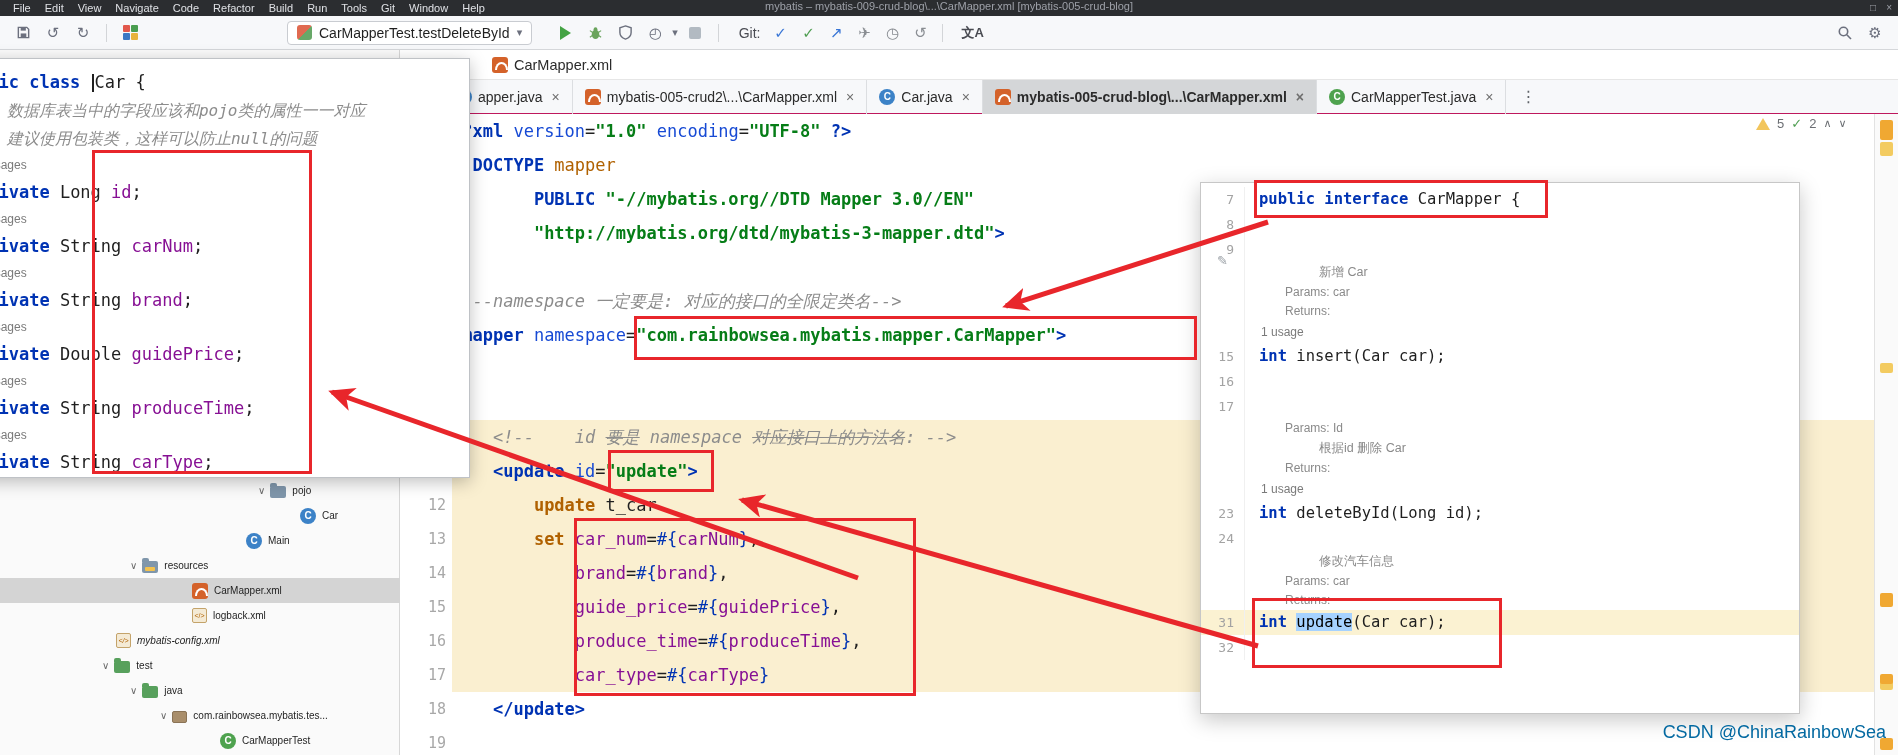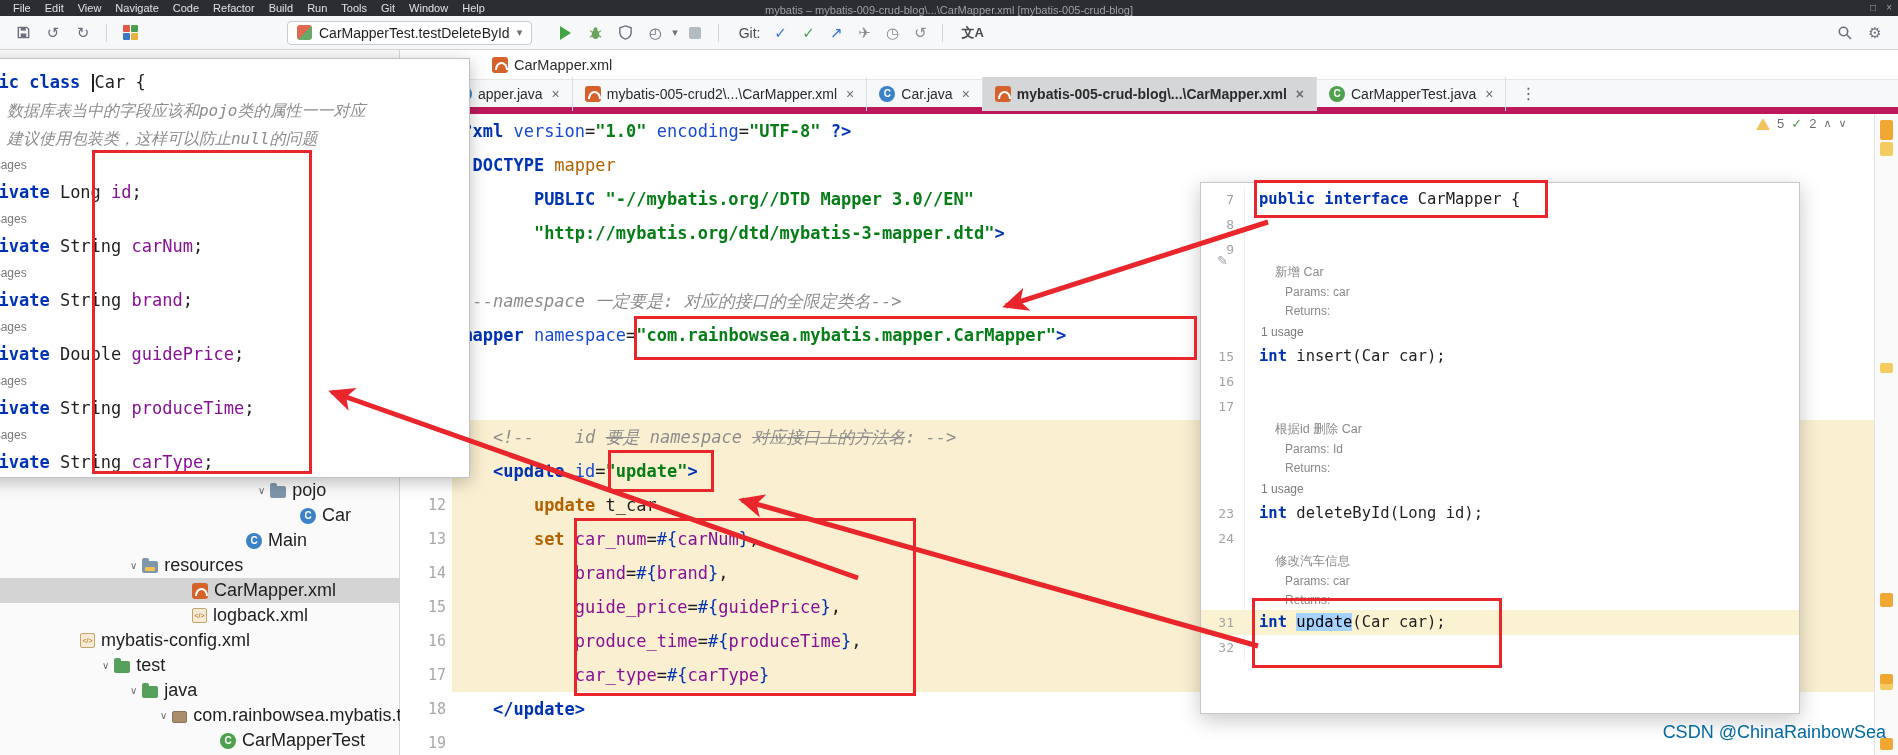--- a/index.html
+++ b/index.html
@@ -2,21 +2,21 @@
 <html><head>
 <meta charset="utf-8">
 <style>
   * { margin:0; padding:0; box-sizing:border-box; }
   html,body { width:1898px; height:755px; overflow:hidden; background:#fff;
               font-family:"Liberation Sans","DejaVu Sans",sans-serif; }
   #stage { position:relative; width:1898px; height:755px; background:#fff; }
 
   
   #menubar { position:absolute; left:0; top:0; width:1898px; height:16px; background:#2b2d30;
-             display:flex; align-items:flex-end; color:#dfe1e5; font-size:11px; z-index:5; }
+             display:flex; align-items:flex-start; color:#dfe1e5; font-size:11px; z-index:5; }
   #menu-items { display:flex; align-items:center; height:100%; padding-left:6px; }
   .menu-item { padding:0 7px; line-height:16px; }
   #win-title { position:absolute; left:50%; transform:translateX(-50%); color:#9da0a8; white-space:nowrap; }
   #win-controls { position:absolute; right:6px; top:0; display:flex; gap:10px; color:#9da0a8; font-size:10px; line-height:16px; }
 
   
   #toolbar { position:absolute; left:0; top:16px; width:1898px; height:34px; background:#f7f8fa;
              border-bottom:1px solid #d5d7da; display:flex; align-items:center; padding:0 10px; gap:4px; z-index:5; }
   .tbi { width:26px; height:26px; display:flex; align-items:center; justify-content:center; border-radius:4px; flex:none; }
   .tbi.g { font-size:15px; color:#6c707e; }
@@ -34,21 +34,21 @@
   #translate { font-size:13px; font-weight:bold; color:#494b52; margin-left:8px; }
   .tb-spacer { flex:1; }
 
   
   #project-panel { position:absolute; left:0; top:50px; width:400px; height:705px; background:#fafafa;
                    border-right:1px solid #d7d7d7; z-index:1; }
   .tree-row { position:absolute; left:0; width:400px; height:25px; overflow:hidden; }
   .tree-row.selected { background:#d4d4d4; }
   .tree-inner { display:flex; align-items:center; height:25px; white-space:nowrap; }
   .tree-chevron { color:#6b6b6b; font-size:10px; margin-right:5px; flex:none; }
-  .tree-label { font-size:18px; color:#1e1e1e; }
+  .tree-label { font-size:10px; color:#1e1e1e; }
 
   
   .ic { display:inline-block; position:relative; flex:none; margin-right:6px; }
   .ic-mybatis { width:16px; height:16px; border-radius:3px; background:#d4622a; }
   .ic-mybatis::after { content:""; position:absolute; left:3px; top:5px; width:9px; height:6px;
        border:2px solid #fff; border-bottom:none; border-radius:50% 50% 0 0 / 100% 100% 0 0; }
   .ic-java-class,.ic-test-class { width:16px; height:16px; border-radius:50%; color:#fff; font-size:10px;
        font-weight:bold; text-align:center; line-height:16px; }
   .ic-java-class { background:#3c82c7; } .ic-java-class::after { content:"C"; }
   .ic-test-class { background:#4ea24e; } .ic-test-class::after { content:"C"; }
@@ -64,21 +64,21 @@
   .ic-runcfg { width:15px; height:15px; border-radius:3px; margin-right:0;
        background:linear-gradient(135deg,#e06a50 0 50%,#68a868 50% 100%); }
 
   
   #navbar { position:absolute; left:400px; top:50px; width:1498px; height:30px; background:#fff;
             border-bottom:1px solid #e6e6e6; display:flex; align-items:center; padding-left:92px; z-index:2; }
   #navbar .file { font-size:14.5px; color:#2b2b2b; }
 
   
   #tabrow { position:absolute; left:400px; top:80px; width:1498px; height:34px; background:#f7f8fa;
-            border-bottom:7px solid #be185d; display:flex; align-items:center; padding-left:44px; z-index:2; }
+            border-bottom:1px solid #be185d; display:flex; align-items:center; padding-left:44px; z-index:2; }
   .tab { display:flex; align-items:center; height:34px; padding:0 12px; border-right:1px solid #dcdee1;
          font-size:14px; color:#2b2b2b; white-space:nowrap; }
   .tab.active { background:#d4d6d8; font-weight:600; }
   .tab-close { margin-left:9px; color:#6e6e6e; font-size:14px; }
   #tabs-more { margin-left:14px; color:#5f6368; font-size:16px; }
 
   
   #editor { position:absolute; left:400px; top:114px; width:1474px; height:641px; background:#fff; z-index:1; }
   .code-row { display:flex; height:34px; }
   .gutter { width:52px; text-align:right; padding-right:6px; color:#a8a8a8;
@@ -126,21 +126,21 @@
   #mapper-popup { position:absolute; left:1200px; top:182px; width:600px; height:532px; background:#fff;
                   border:1px solid #c7c7c7; box-shadow:0 6px 20px rgba(0,0,0,.22); z-index:35;
                   padding-top:4px; overflow:hidden; }
   .mpr { display:flex; }
   .mp-gutter { width:44px; flex:none; text-align:right; padding-right:10px; color:#a3a3a3;
                font:13px "DejaVu Sans Mono",monospace; border-right:1px solid #f0f0f0; }
   .mp-text { flex:1; padding-left:14px; white-space:pre; }
   .mpr-code,.mpr-blank { height:25px; }
   .mpr-code .mp-gutter,.mpr-blank .mp-gutter { line-height:25px; }
   .mpr-code .mp-text { font:15.5px/25px "DejaVu Sans Mono",monospace; color:#000; }
-  .mpr-doc { height:21px; } .mpr-doc .mp-text { font:12.5px/21px "Liberation Sans",sans-serif; color:#8a8a8a; padding-left:30px; }
+  .mpr-doc { height:21px;gap:44px; } .mpr-doc .mp-text { font:12.5px/21px "Liberation Sans",sans-serif; color:#8a8a8a; padding-left:30px; }
   .mpr-doc2 { height:19px; } .mpr-doc2 .mp-text { font:12px/19px "Liberation Sans",sans-serif; color:#8a8a8a; padding-left:40px; }
   .mpr-usage { height:23px; } .mpr-usage .mp-text { font:12px/23px "Liberation Sans",sans-serif; color:#7a7a7a; padding-left:16px; }
   .mpr.hl { background:#fbf2d2; }
   #popup-pencil { position:absolute; left:16px; top:70px; color:#9aa0a6; font-size:13px; }
 
   
   .rbox { position:absolute; border:3px solid #e8262b; z-index:50; pointer-events:none; }
   #arrows { position:absolute; left:0; top:0; width:1898px; height:755px; z-index:55; pointer-events:none; }
 
   
@@ -271,21 +271,21 @@
             <span class="tree-label">CarMapper.xml</span>
           </div>
         </div>
         <div class="tree-row" style="top: 553px;">
           <div class="tree-inner" style="padding-left: 192px;">
             <span class="ic ic-xml"></span>
             <span class="tree-label">logback.xml</span>
           </div>
         </div>
         <div class="tree-row" style="top: 578px;">
-          <div class="tree-inner" style="padding-left: 80px;">
+          <div class="tree-inner" style="padding-left: 116px; font-style: italic;">
             <span class="ic ic-xml"></span>
             <span class="tree-label">mybatis-config.xml</span>
           </div>
         </div>
         <div class="tree-row" style="top: 603px;">
           <div class="tree-inner" style="padding-left: 102px;">
             <span class="tree-chevron">∨</span>
             <span class="ic ic-folder-test"></span>
             <span class="tree-label">test</span>
           </div>
@@ -504,27 +504,27 @@
           <span class="mp-text"><span class="s-kw">int </span><span class="s-pl">insert</span><span class="s-pl">(Car car);</span></span>
         </div>
         <div class="mpr mpr-blank">
           <span class="mp-gutter">16</span>
           <span class="mp-text"></span>
         </div>
         <div class="mpr mpr-blank">
           <span class="mp-gutter">17</span>
           <span class="mp-text"></span>
         </div>
+        <div class="mpr mpr-doc2">
+          <span class="mp-gutter"></span>
+          <span class="mp-text">Params: Id</span>
+        </div>
         <div class="mpr mpr-doc">
           <span class="mp-gutter"></span>
           <span class="mp-text">根据id 删除 Car</span>
-        </div>
-        <div class="mpr mpr-doc2">
-          <span class="mp-gutter"></span>
-          <span class="mp-text">Params: Id</span>
         </div>
         <div class="mpr mpr-doc2">
           <span class="mp-gutter"></span>
           <span class="mp-text">Returns:</span>
         </div>
         <div class="mpr mpr-usage">
           <span class="mp-gutter"></span>
           <span class="mp-text">1 usage</span>
         </div>
         <div class="mpr mpr-code">

